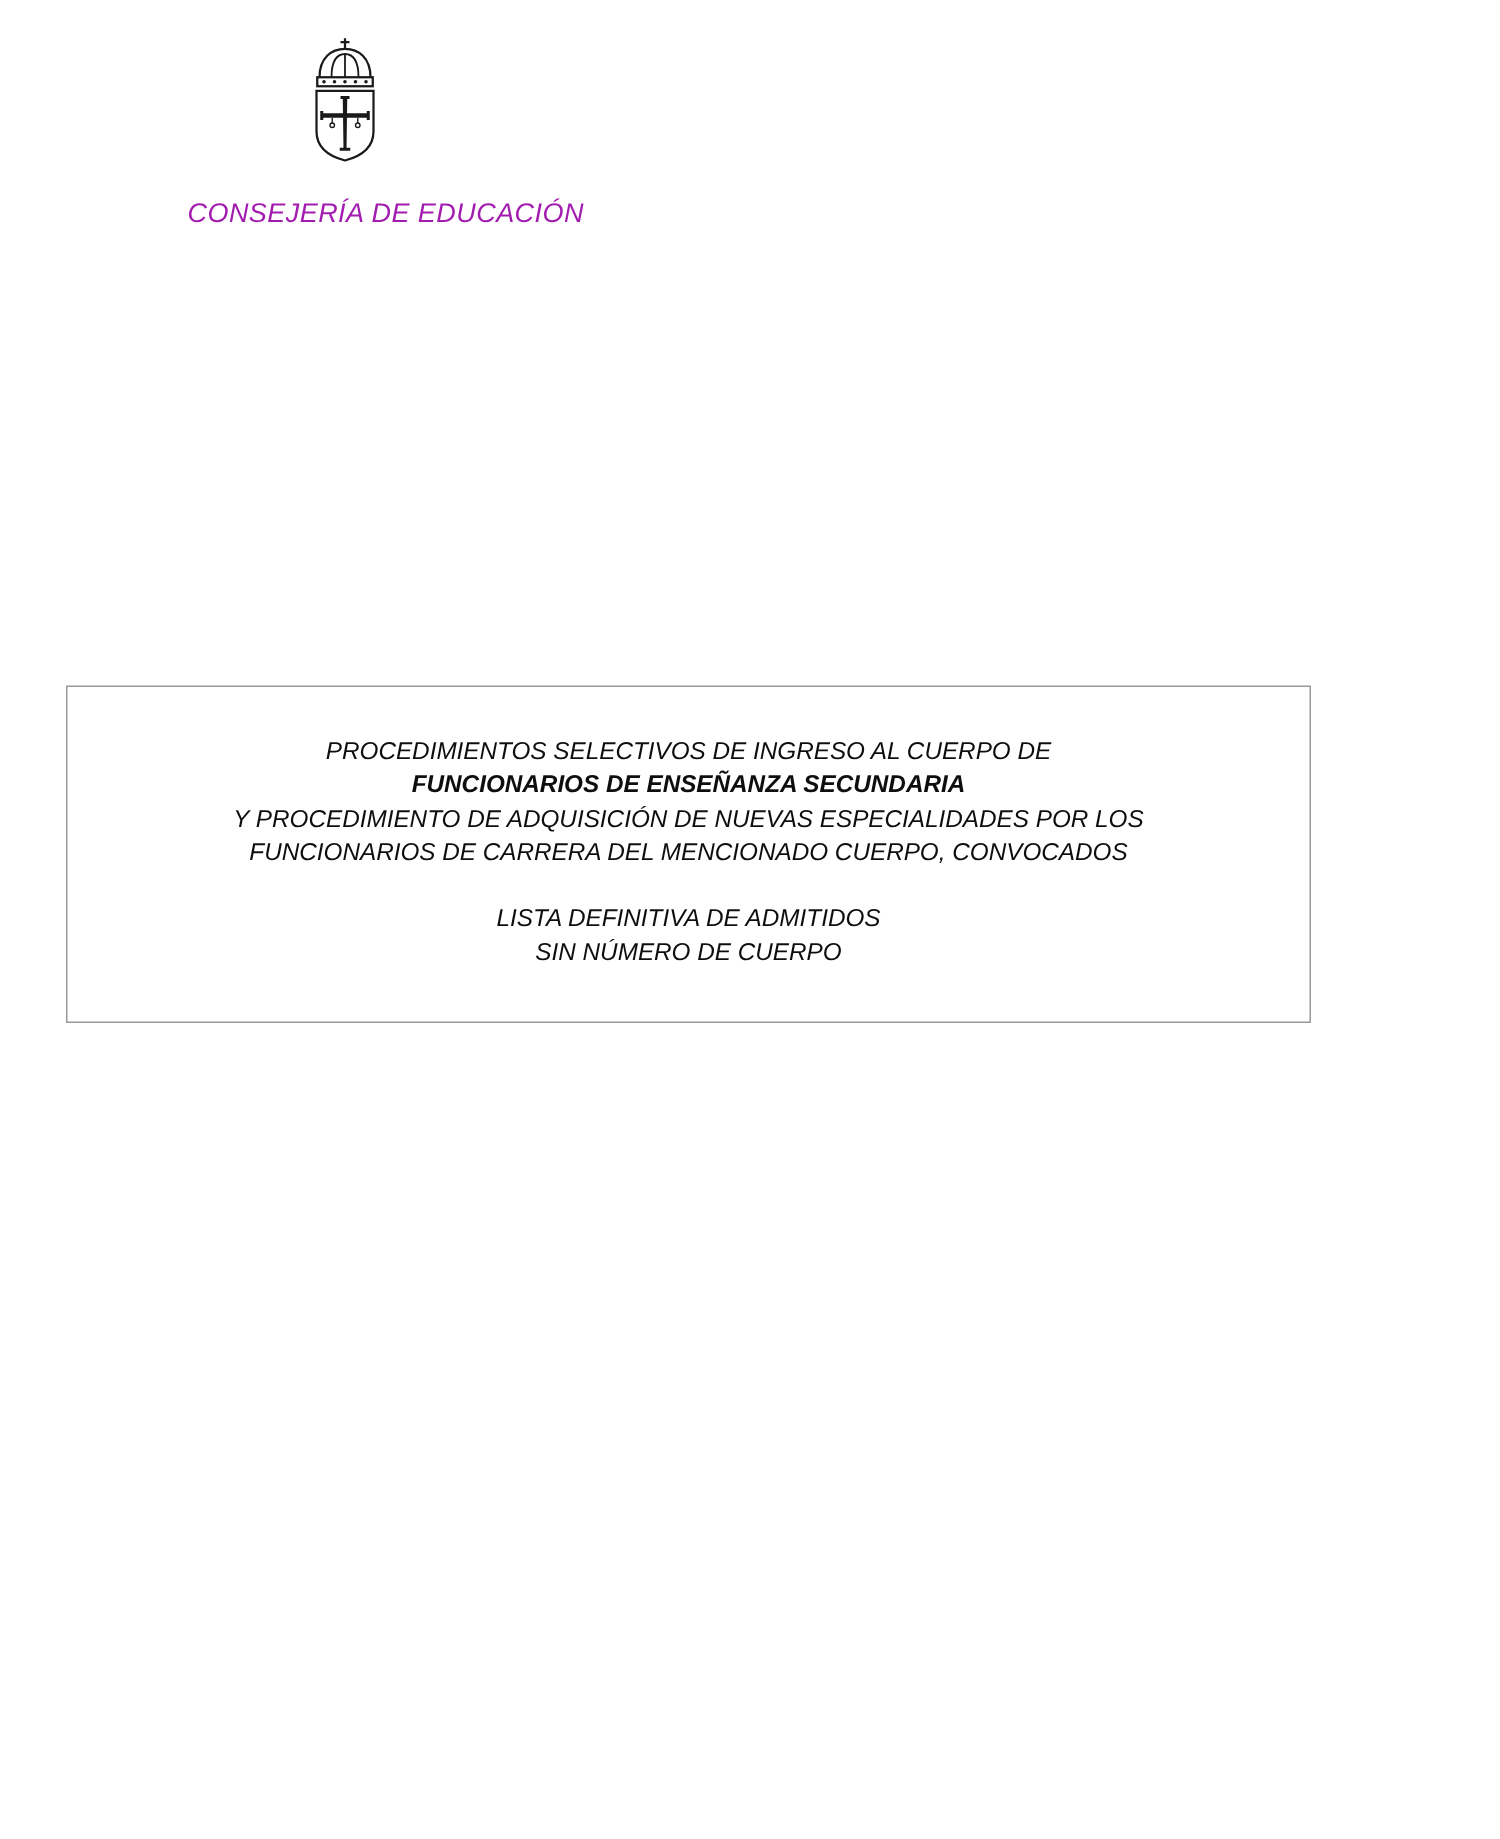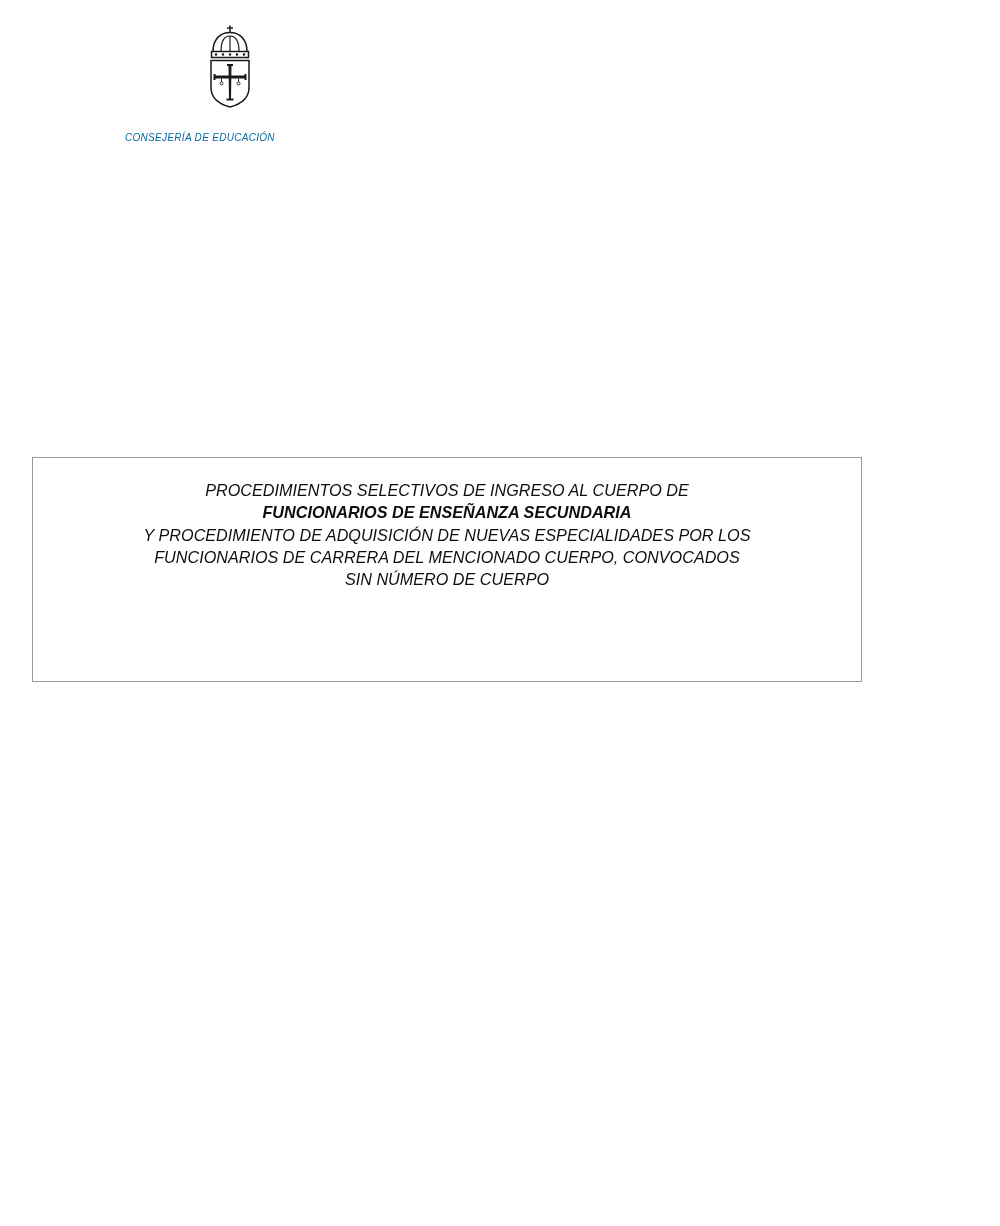--- a/index.html
+++ b/index.html
@@ -22,34 +22,34 @@
     top: 23px;
     width: 50px;
     height: 87px;
   }
   .emblem svg { width: 100%; height: 100%; display: block; }
   .org-name {
     position: absolute;
     left: 125px;
     top: 132px;
     font-style: italic;
-    font-size: 10px;
+    font-size: 18px;
     letter-spacing: 0.3px;
-    color: #0369a1;
+    color: #a21caf;
     white-space: nowrap;
   }
   .notice-box {
     position: absolute;
-    left: 32px;
+    left: 44px;
     top: 457px;
     width: 830px;
     height: 225px;
     border: 1px solid #999999;
     box-sizing: border-box;
-    padding-top: 21px;
+    padding-top: 32px;
   }
   .notice-line {
     text-align: center;
     font-style: italic;
     font-size: 16.2px;
     line-height: 22.3px;
     color: #0e0e0e;
     white-space: nowrap;
   }
   .notice-line.bold { font-weight: bold; }
@@ -99,16 +99,17 @@
     </svg>
   </div>
 
   <div class="org-name">CONSEJERÍA DE EDUCACIÓN</div>
 
   <div class="notice-box">
     <div class="notice-line">PROCEDIMIENTOS SELECTIVOS DE INGRESO AL CUERPO DE</div>
     <div class="notice-line bold">FUNCIONARIOS DE ENSEÑANZA SECUNDARIA</div>
     <div class="notice-line">Y PROCEDIMIENTO DE ADQUISICIÓN DE NUEVAS ESPECIALIDADES POR LOS</div>
     <div class="notice-line">FUNCIONARIOS DE CARRERA DEL MENCIONADO CUERPO, CONVOCADOS</div>
+    <div class="notice-line para-gap">LISTA DEFINITIVA DE ADMITIDOS</div>
     <div class="notice-line">SIN NÚMERO DE CUERPO</div>
   </div>
 
 </div>
 
 </body></html>

